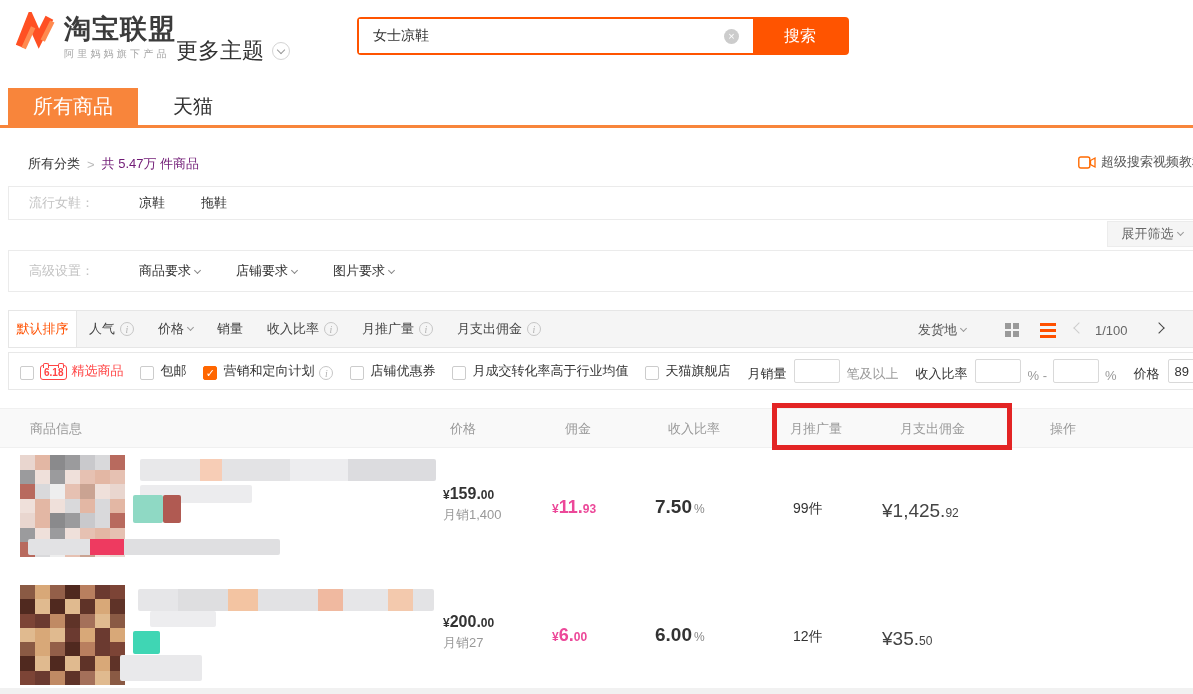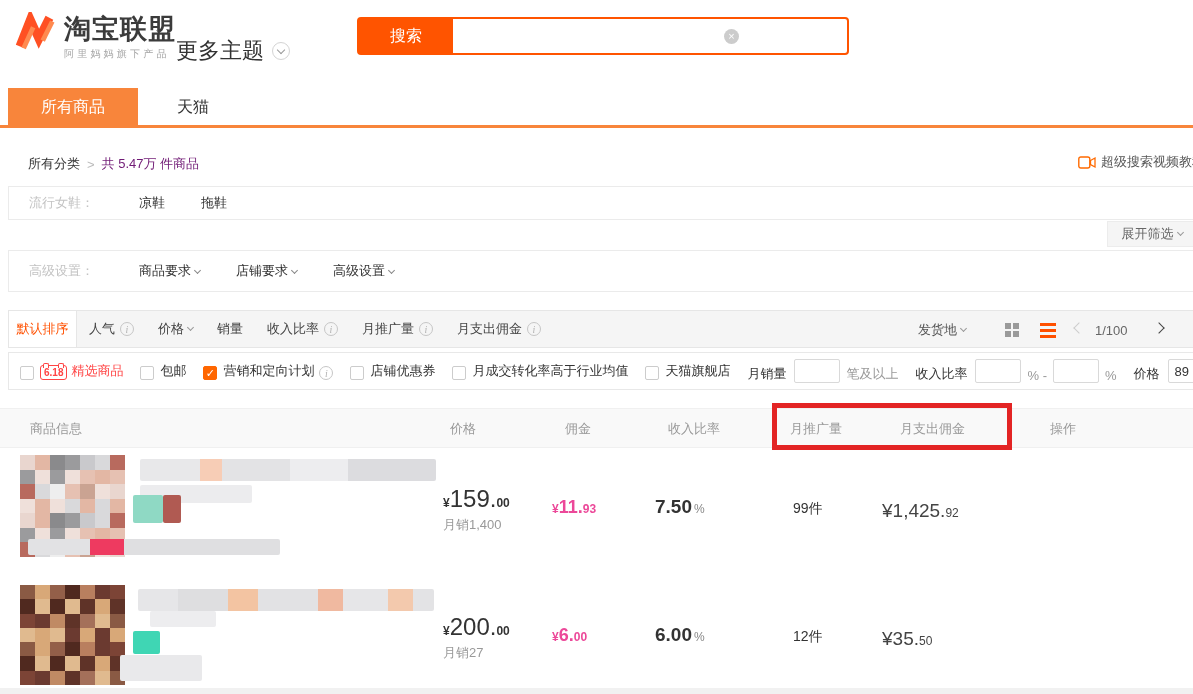--- a/index.html
+++ b/index.html
@@ -18,21 +18,21 @@
   .circle-chev { width:18px; height:18px; border:1px solid #d4d4d4; border-radius:50%; display:inline-flex; align-items:center; justify-content:center; margin-left:8px; }
   .chev { display:inline-block; width:6px; height:6px; border-right:1.4px solid #999; border-bottom:1.4px solid #999; transform:rotate(45deg); margin-top:-3px; }
   .chev.sm { width:5px; height:5px; margin-left:4px; vertical-align:2px; }
   .searchbox { position:absolute; left:357px; top:17px; width:492px; height:38px; border:2px solid #ff5400; border-radius:4px; background:#fff; display:flex; }
   .searchbox input { flex:1; border:none; outline:none; font-size:14px; color:#333; padding:0 34px 0 14px; font-family:inherit; }
   .clear-ic { position:absolute; right:108px; top:10px; width:15px; height:15px; border-radius:50%; background:#ccc; color:#fff; font-size:11px; line-height:15px; text-align:center; cursor:pointer; }
   .search-btn { width:94px; height:100%; background:#ff5400; color:#fff; border:none; font-size:16px; cursor:pointer; font-family:inherit; }
 
   
   .tabbar { position:absolute; left:0; top:88px; width:1193px; height:40px; }
-  .tab { position:absolute; top:0; height:37px; line-height:37px; font-size:16px; text-align:center; cursor:pointer; }
+  .tab { position:absolute; top:0; height:37px; line-height:37px; font-size:20px; text-align:center; cursor:pointer; }
   .tab.active { left:8px; width:130px; background:#f8853b; color:#fff; }
   .tab.plain { left:158px; width:70px; color:#333; }
   .tab-underline { position:absolute; left:0; top:37px; width:1193px; height:3px; background:#f8853b; }
 
   
   .crumb { position:absolute; left:28px; top:155px; font-size:13px; display:flex; align-items:center; }
   .crumb .cat { color:#333; cursor:pointer; }
   .crumb .sep { color:#bbb; margin:0 7px; }
   .crumb .cnt { color:#701a75; }
   .video-link { position:absolute; left:1078px; top:153px; display:flex; align-items:center; font-size:13px; color:#555; white-space:nowrap; cursor:pointer; }
@@ -86,21 +86,21 @@
   .prow.r1 { top:455px; height:128px; }
   .prow.r2 { top:585px; height:109px; }
   .pimg { position:absolute; left:20px; width:105px; cursor:pointer; }
   .mosaic { display:grid; grid-template:repeat(7,1fr)/repeat(7,1fr); overflow:hidden; }
   .r1 .pimg { top:0; height:102px; }
   .r2 .pimg { top:0; height:100px; }
 
   .censor { position:absolute; border-radius:2px; }
 
   .cell { position:absolute; white-space:nowrap; }
-  .price-main { font-size:24px; font-weight:normal; color:#333; }
+  .price-main { font-size:16px; font-weight:bold; color:#333; }
   .price-sym { font-size:12px; font-weight:bold; color:#333; }
   .price-frac { font-size:12px; font-weight:bold; color:#333; }
   .msales { font-size:13px; color:#999; margin-top:3px; }
   .comm { color:#ec4899; }
   .comm .c-sym { font-size:12px; font-weight:bold; }
   .comm .c-main { font-size:18px; font-weight:bold; }
   .comm .c-frac { font-size:12px; font-weight:bold; }
   .ratio-main { font-size:19px; font-weight:bold; color:#333; }
   .ratio-unit { font-size:12px; color:#888; margin-left:2px; }
   .promo-v { font-size:14px; color:#333; }
@@ -128,20 +128,21 @@
     </div>
 
     <div class="more-themes">
       <span>更多主题</span>
       <span class="circle-chev">
           <i class="chev"></i>
         </span>
     </div>
 
     <div class="searchbox">
+      <input value="女士凉鞋" style="">
       <span class="clear-ic">×</span>
       <button class="search-btn">搜索</button>
     </div>
   </div>
 
   <div class="tabbar">
     <div class="tab active">所有商品</div>
     <div class="tab plain">天猫</div>
     <div class="tab-underline"></div>
   </div>
@@ -167,21 +168,21 @@
 
   <div class="expand-btn">
     <span>展开筛选</span>
       <i class="chev sm"></i>
   </div>
 
   <div class="fbox two">
     <span class="flabel">高级设置：</span>
     <span class="fopt"><span>商品要求</span><i class="chev sm"></i></span>
     <span class="fopt"><span>店铺要求</span><i class="chev sm"></i></span>
-    <span class="fopt"><span>高级设置</span><i class="chev sm"></i></span>
+    <span class="fopt"><span>图片要求</span><i class="chev sm"></i></span>
   </div>
 
   <div class="sortbar">
     <div class="sort-default">默认排序</div>
     <div class="sort-item">
         <span>人气</span>
         <span class="info-i">i</span>
       </div>
     <div class="sort-item">
         <span>价格</span>

